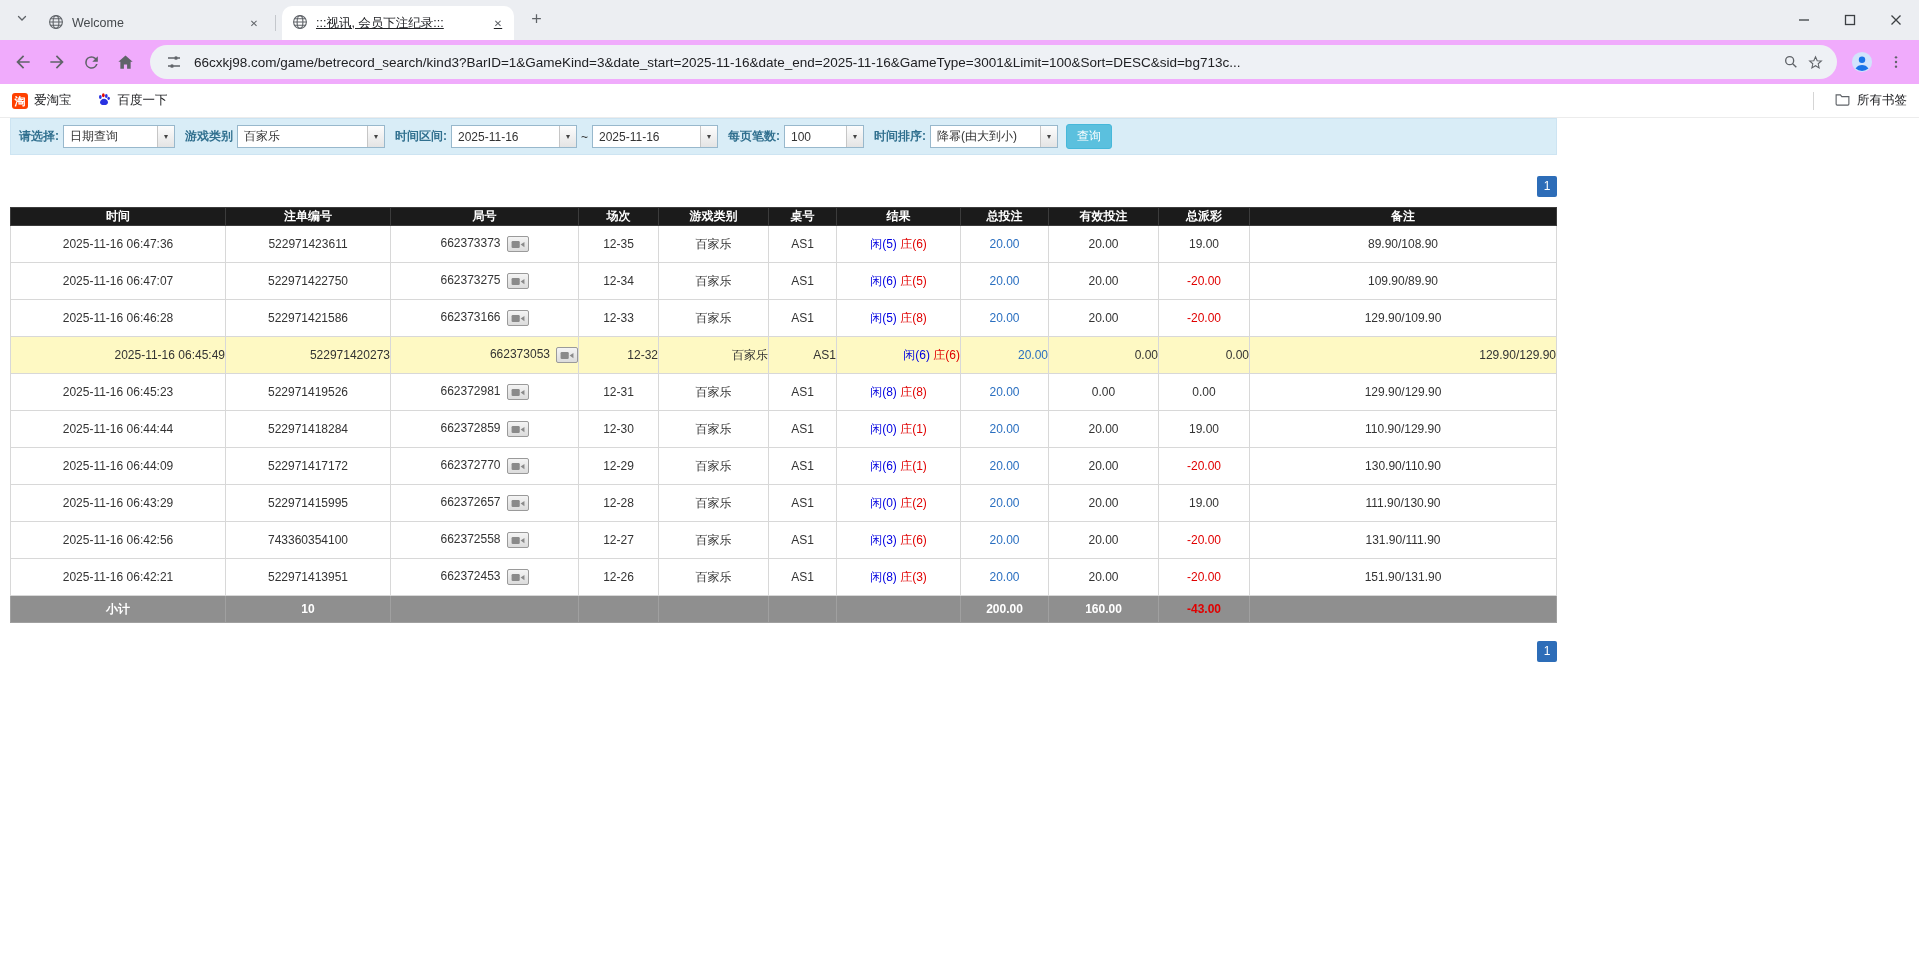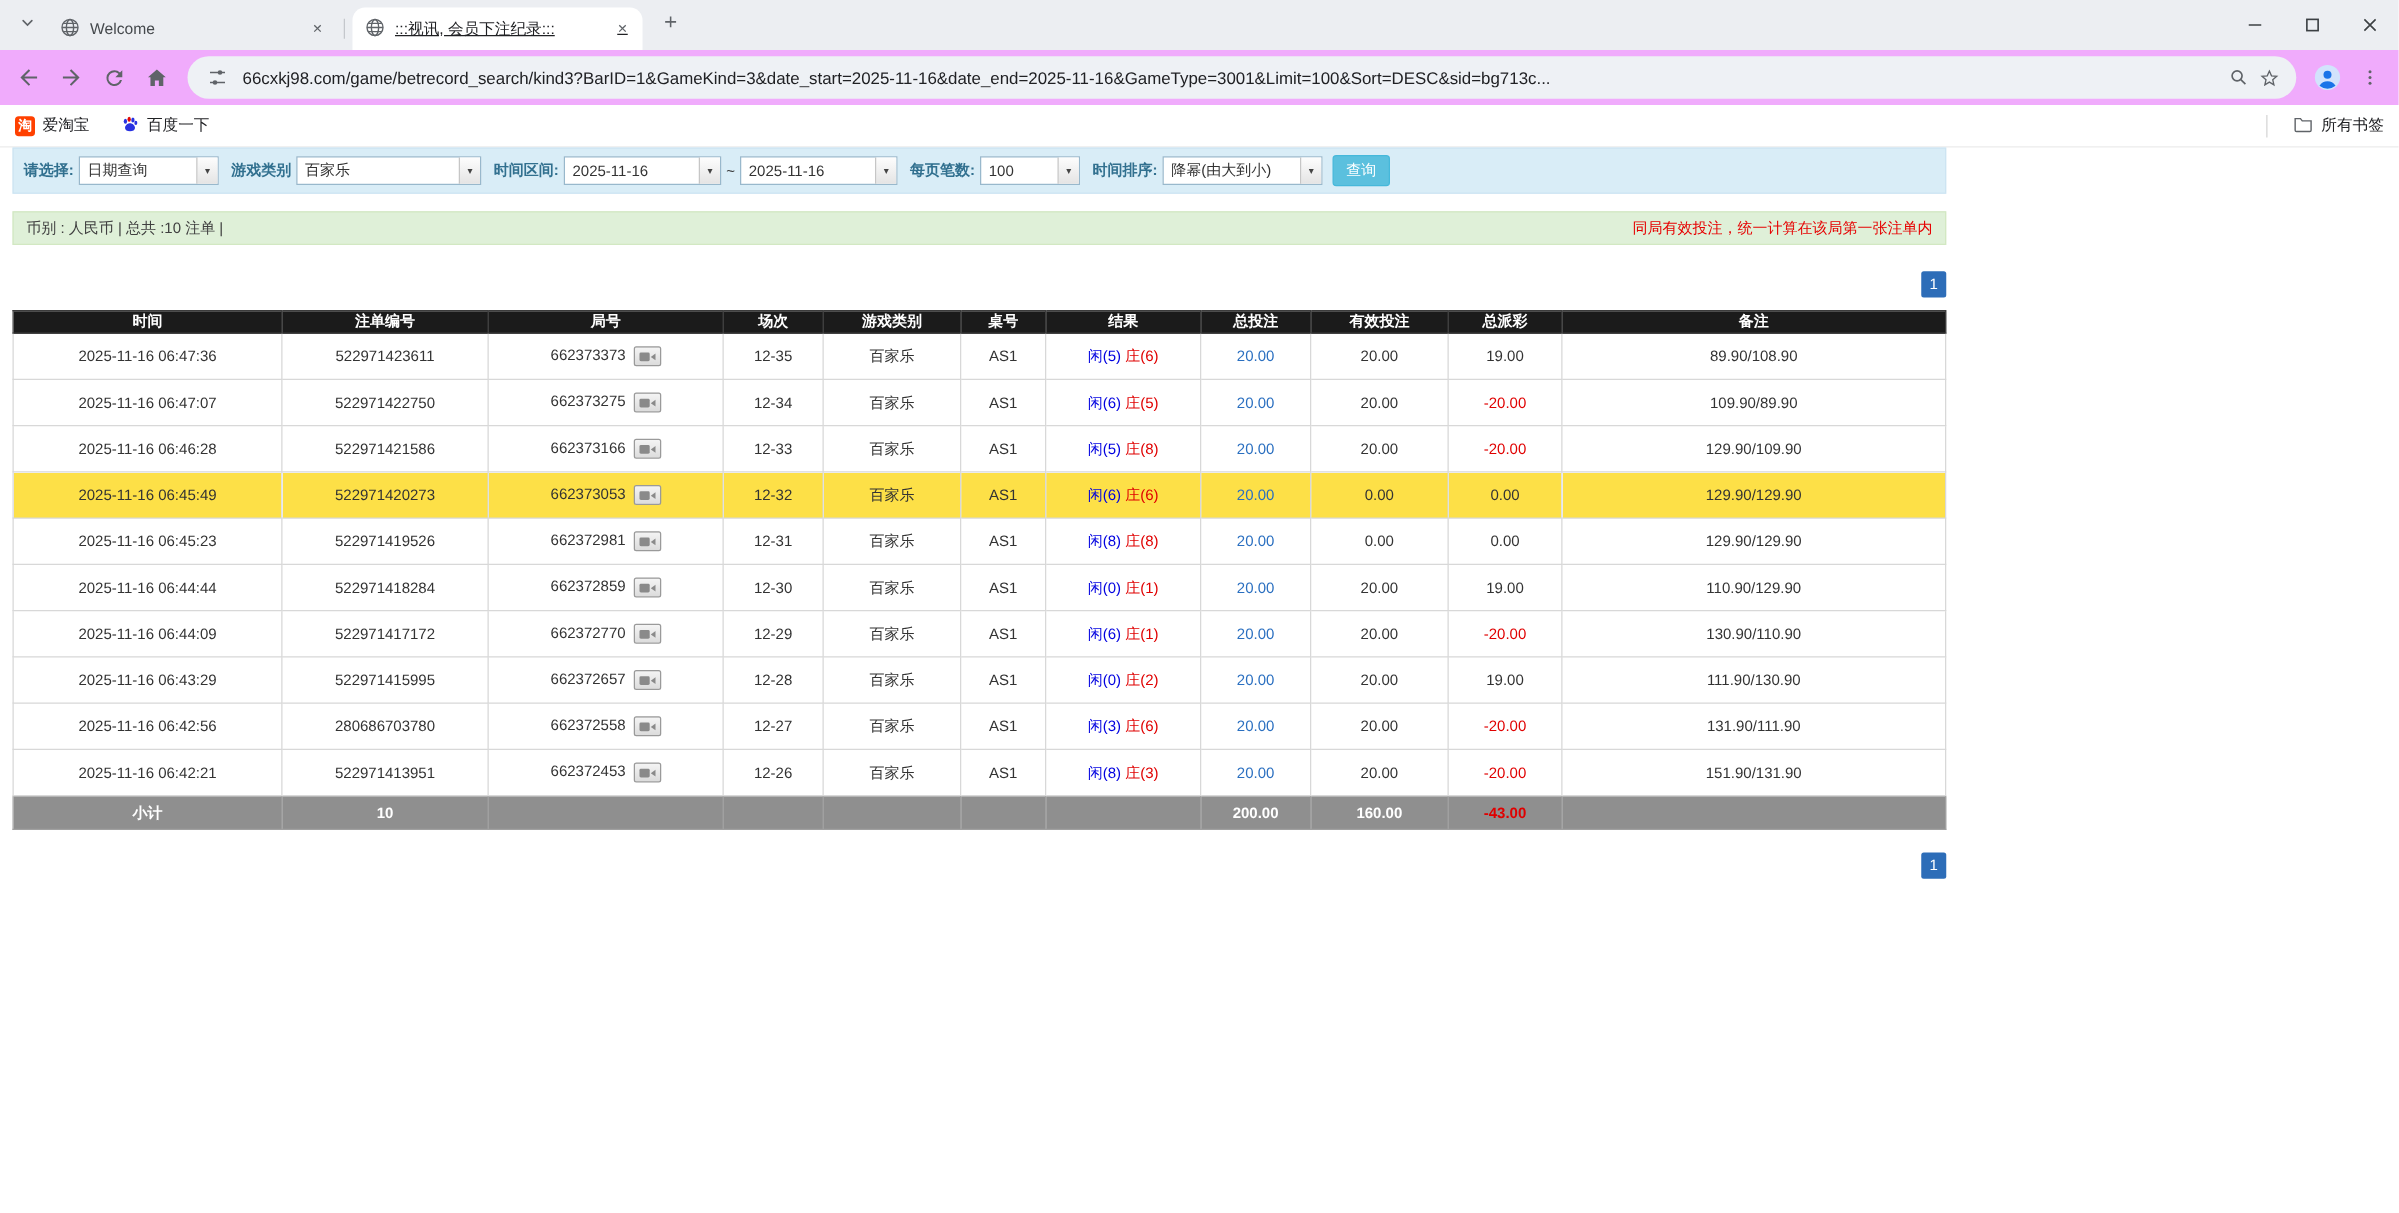--- a/index.html
+++ b/index.html
@@ -68,21 +68,21 @@
 .pager.top{margin:21px 0 10px 0;}
 .pager.bottom{margin:18px 0 0 0;}
 .page-btn{display:inline-block;min-width:20px;height:21px;line-height:21px;padding:0 4px;
   background:#2d6db8;color:#fff;font-size:12px;text-align:center;border-radius:2px;cursor:pointer;}
 
 table{border-collapse:collapse;width:100%;font-size:12px;table-layout:fixed;}
 thead th{background:#1b1b1b;color:#fff;height:18px;font-weight:bold;
   border:1px solid #3c3c3c;text-align:center;}
 tbody td{border:1px solid #d8d8d8;height:37px;text-align:center;color:#333;
   background:#fff;overflow:hidden;}
-tbody tr.highlight td{background:#fde047;}
+tbody tr.highlight td{background:#fef9c3;text-align:right;}
 tfoot td{background:#8f8f8f;color:#fff;height:27px;font-weight:bold;
   border:1px solid #a0a0a0;text-align:center;}
 .neg{color:#e00000 !important;}
 .player{color:#0000e0;}
 .banker{color:#e00000;}
 .bet-link{color:#2a6fc0;cursor:pointer;}
 .video-btn{display:inline-flex;align-items:center;justify-content:center;width:22px;
   height:16px;border:1px solid #9a9a9a;border-radius:2px;
   background:linear-gradient(#f4f4f4,#dcdcdc);margin-left:6px;vertical-align:middle;cursor:pointer;}
 </style>
@@ -268,24 +268,20 @@
       <span class="arrow">▾</span>
     </div>
     <span class="flabel">时间排序:</span>
     <div class="combo w-sort">
       <span class="val">降幂(由大到小)</span>
       <span class="arrow">▾</span>
     </div>
     <button class="search-btn">查询</button>
   </div>
 
-  <div class="summary-bar">
-    <span>币别 : 人民币 | 总共 :10 注单 |</span>
-    <span class="summary-warn">同局有效投注，统一计算在该局第一张注单内</span>
-  </div>
 
   <div class="pager top">
     <span class="page-btn">1</span>
   </div>
 
   <table>
     <colgroup>
       <col style="width:215px">
         <col style="width:165px">
         <col style="width:188px">
@@ -453,21 +449,21 @@
           <td>百家乐</td>
           <td>AS1</td>
           <td><span class="player">闲(0)</span> <span class="banker">庄(2)</span></td>
           <td><span class="bet-link">20.00</span></td>
           <td>20.00</td>
           <td>19.00</td>
           <td>111.90/130.90</td>
         </tr>
         <tr>
           <td>2025-11-16 06:42:56</td>
-          <td>280686703780</td>
+          <td>743360354100</td>
           <td><span>662372558</span><span class="video-btn">
               <svg width="14" height="11" viewBox="0 0 24 18">
                 <rect x="1" y="3" width="14" height="12" rx="2" fill="#8a8a8a"></rect>
                 <path d="M16.5 9l6.5-4.5v9z" fill="#8a8a8a"></path>
               </svg>
             </span></td>
           <td>12-27</td>
           <td>百家乐</td>
           <td>AS1</td>
           <td><span class="player">闲(3)</span> <span class="banker">庄(6)</span></td>

